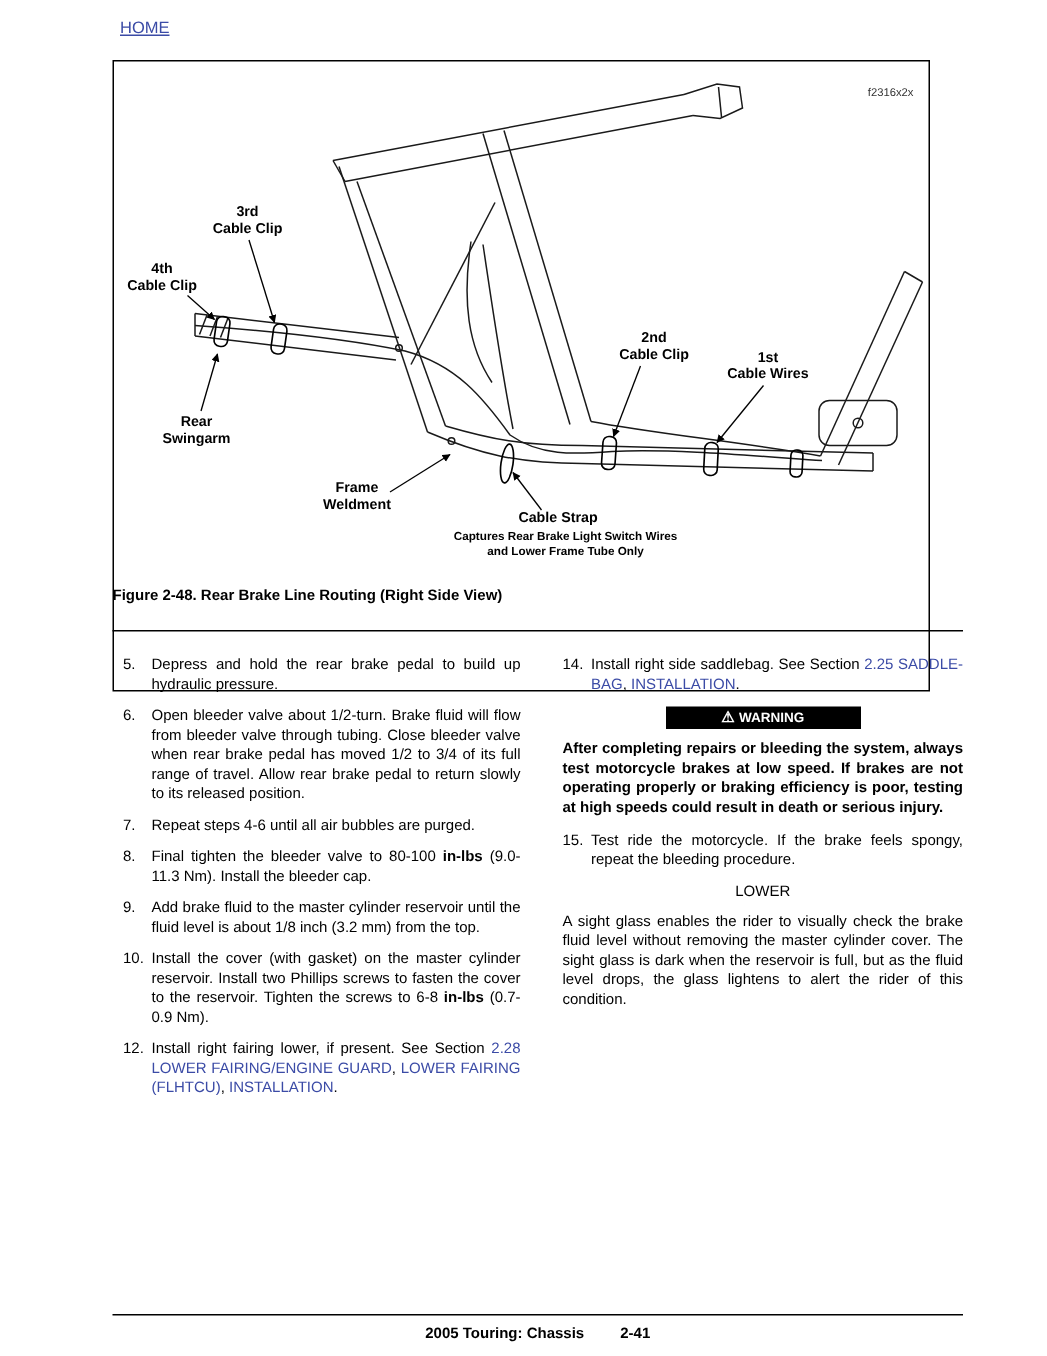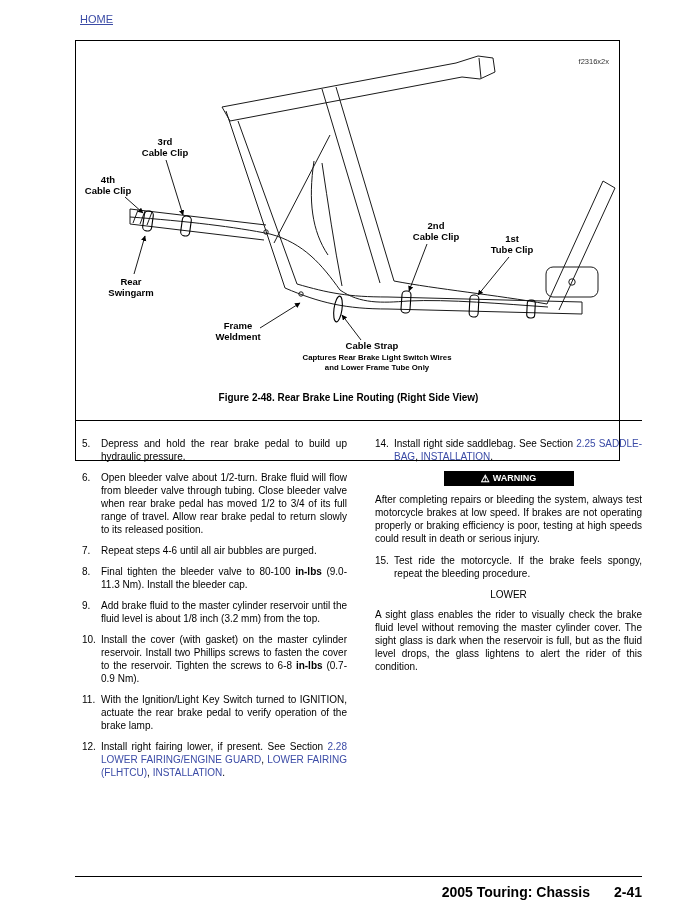--- a/index.html
+++ b/index.html
@@ -9,43 +9,43 @@
   .abs { position:absolute; }
 
   .home { top:13px; left:80px; font-size:11px; color:#3b4ba6; text-decoration:underline; cursor:pointer; }
 
   .figbox { top:40px; left:75px; width:545px; height:421px; border:1px solid #000; }
   .figbox svg { position:absolute; top:0; left:0; }
   .figcode { position:absolute; top:16px; right:10px; font-size:7.5px; color:#333; }
   .figlabel { position:absolute; font-weight:bold; font-size:9.5px; line-height:11px;
               text-align:center; white-space:pre-line; transform:translateX(-50%); }
   .figlabel.small { font-size:7.8px; line-height:9.5px; }
-  .figcap { top:392px; left:75px; width:547px; text-align:center; font-weight:bold; font-size:10px; }
+  .figcap { top:392px; left:75px; width:547px; font-weight:bold; font-size:10px; }
 
   .rule { border-top:1px solid #000; height:0; }
   .rule1 { top:420px; left:75px; width:567px; }
   .footrule { top:876px; left:75px; width:567px; }
 
   .col { font-size:10px; line-height:13px; }
   .colL { top:437px; left:82px; width:265px; }
   .colR { top:437px; left:375px; width:267px; }
   .step { display:flex; margin-bottom:8px; }
   .sn { width:19px; flex:none; }
   .st { flex:1; text-align:justify; }
   .lnk { color:#3b4ba6; text-decoration:none; cursor:pointer; }
 
   .warnbar { background:#000; color:#fff; width:130px; height:15px; margin:3px auto 7px;
              display:flex; align-items:center; justify-content:center; gap:3px;
              font-weight:bold; font-size:9px; }
   .wtri { font-size:10px; line-height:10px; }
-  .warnbody { font-weight:normal; text-align:justify; margin-bottom:9px; }
+  .warnbody { font-weight:bold; text-align:justify; margin-bottom:9px; }
   .notehead { text-align:center; margin:3px 0 7px; }
   .notebody { text-align:justify; }
 
-  .footer { top:884px; left:75px; width:567px; text-align:right; font-weight:bold; font-size:14px; }
+  .footer { top:884px; left:75px; width:567px; text-align:center; font-weight:bold; font-size:10px; }
   .pgnum { margin-left:24px; }
 </style>
 </head>
 <body>
 
 <div class="page">
 
   <a class="abs home">HOME</a>
 
   <div class="abs figbox">
@@ -119,21 +119,21 @@
     </svg>
 
     <div class="figcode">f2316x2x</div>
     <div class="figlabel" style="left:89px;  top:95px;">3rd
 Cable Clip</div>
     <div class="figlabel" style="left:32px;  top:133px;">4th
 Cable Clip</div>
     <div class="figlabel" style="left:360px; top:179px;">2nd
 Cable Clip</div>
     <div class="figlabel" style="left:436px; top:192px;">1st
-Tube Clip</div>
+Cable Wires</div>
     <div class="figlabel" style="left:55px;  top:235px;">Rear
 Swingarm</div>
     <div class="figlabel" style="left:162px; top:279px;">Frame
 Weldment</div>
     <div class="figlabel" style="left:296px; top:299px;">Cable Strap</div>
     <div class="figlabel small" style="left:301px; top:312px;">Captures Rear Brake Light Switch Wires
 and Lower Frame Tube Only</div>
   </div>
 
   <div class="abs figcap">Figure 2-48. Rear Brake Line Routing (Right Side View)</div>
@@ -159,24 +159,20 @@
     </div>
     <div class="step">
       <span class="sn">9.</span>
       <span class="st"><span>Add brake fluid to the master cylinder reservoir until the fluid level is about 1/8 inch (3.2 mm) from the top.</span></span>
     </div>
     <div class="step">
       <span class="sn">10.</span>
       <span class="st"><span>Install the cover (with gasket) on the master cylinder reservoir. Install two Phillips screws to fasten the cover to the reservoir. Tighten the screws to 6-8 </span><b>in-lbs</b><span> (0.7-0.9 Nm).</span></span>
     </div>
     <div class="step">
-      <span class="sn">11.</span>
-      <span class="st"><span>With the Ignition/Light Key Switch turned to IGNITION, actuate the rear brake pedal to verify operation of the brake lamp.</span></span>
-    </div>
-    <div class="step">
       <span class="sn">12.</span>
       <span class="st"><span>Install right fairing lower, if present. See Section </span><a class="lnk">2.28 LOWER FAIRING/ENGINE GUARD</a><span>, </span><a class="lnk">LOWER FAIRING (FLHTCU)</a><span>, </span><a class="lnk">INSTALLATION</a><span>.</span></span>
     </div>
   </div>
 
   <div class="abs col colR">
     <div class="step">
       <span class="sn">14.</span>
       <span class="st"><span>Install right side saddlebag. See Section </span><a class="lnk">2.25 SADDLE-BAG</a><span>, </span><a class="lnk">INSTALLATION</a><span>.</span></span>
     </div>

